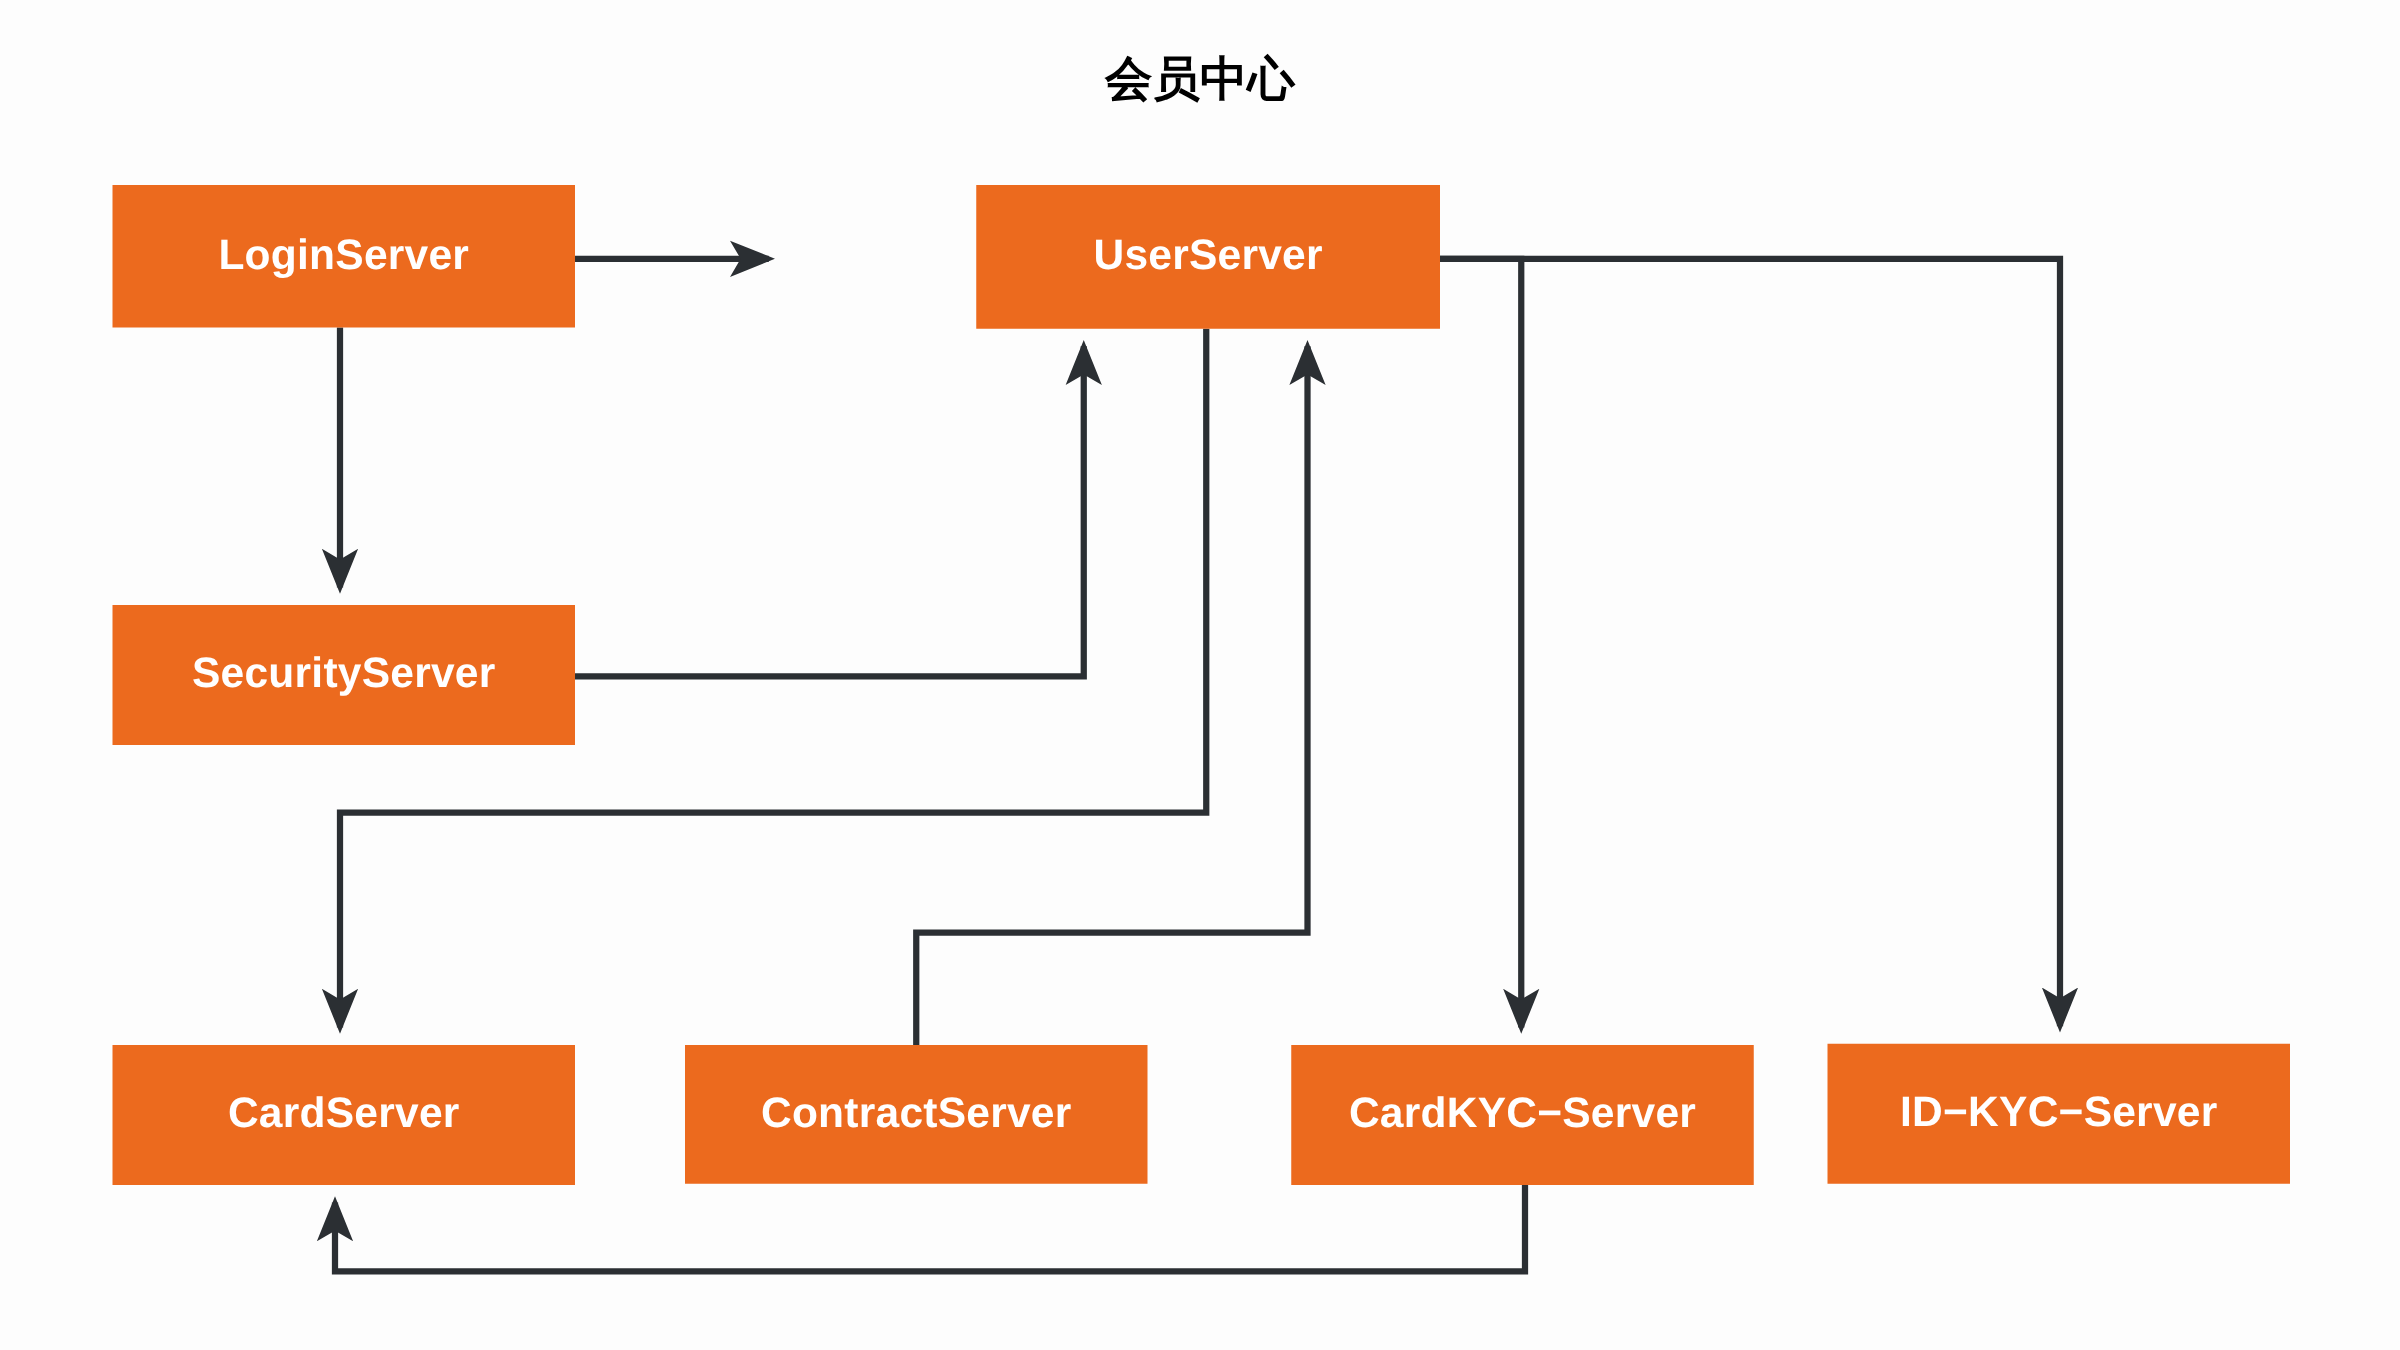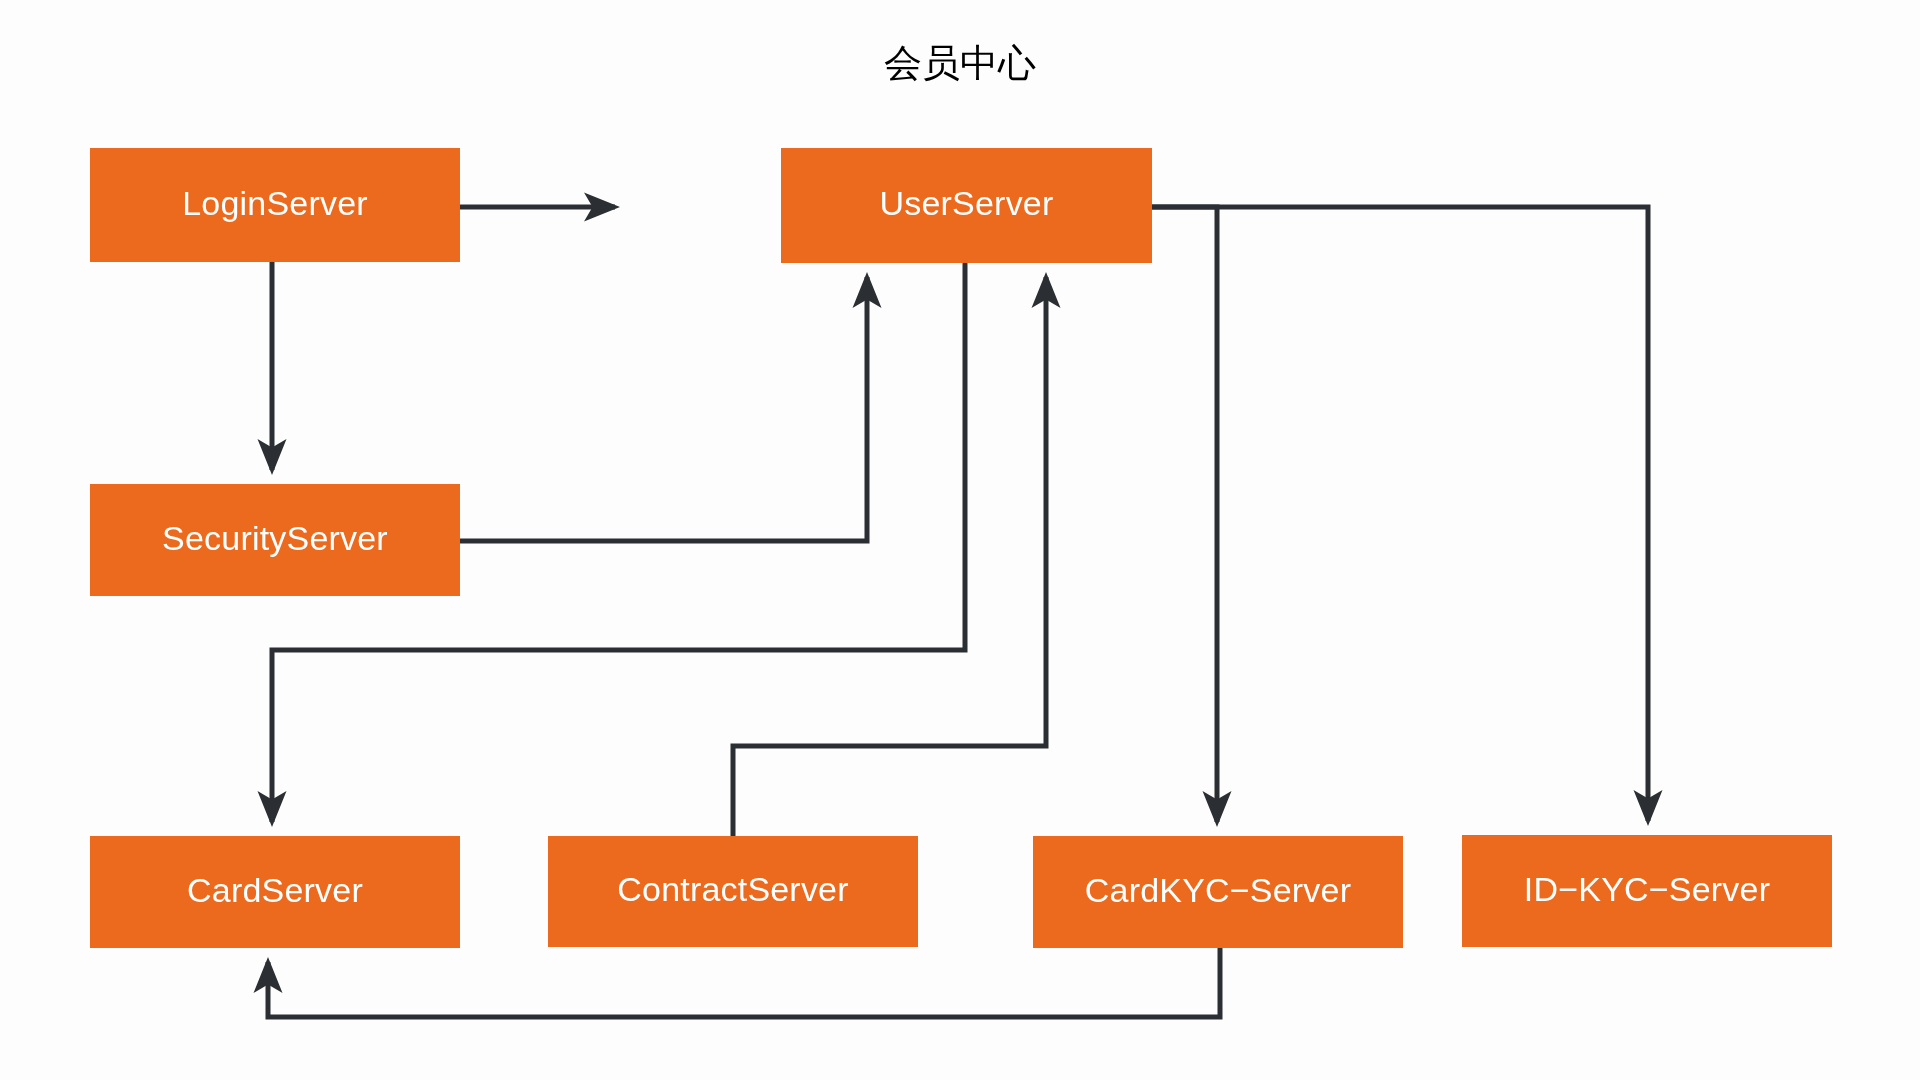--- a/index.html
+++ b/index.html
@@ -11,20 +11,21 @@
     width: 1920px;
     height: 1080px;
     font-family: "Liberation Sans", sans-serif;
     overflow: hidden;
   }
   #diagram-root {
     position: relative;
     width: 1920px;
     height: 1080px;
     background: #fdfdfd;
+    font-weight: bold;
   }
   svg.canvas {
     position: absolute;
     top: 0;
     left: 0;
     width: 1920px;
     height: 1080px;
   }
   .node-rect {
     fill: #ec6a1e;

